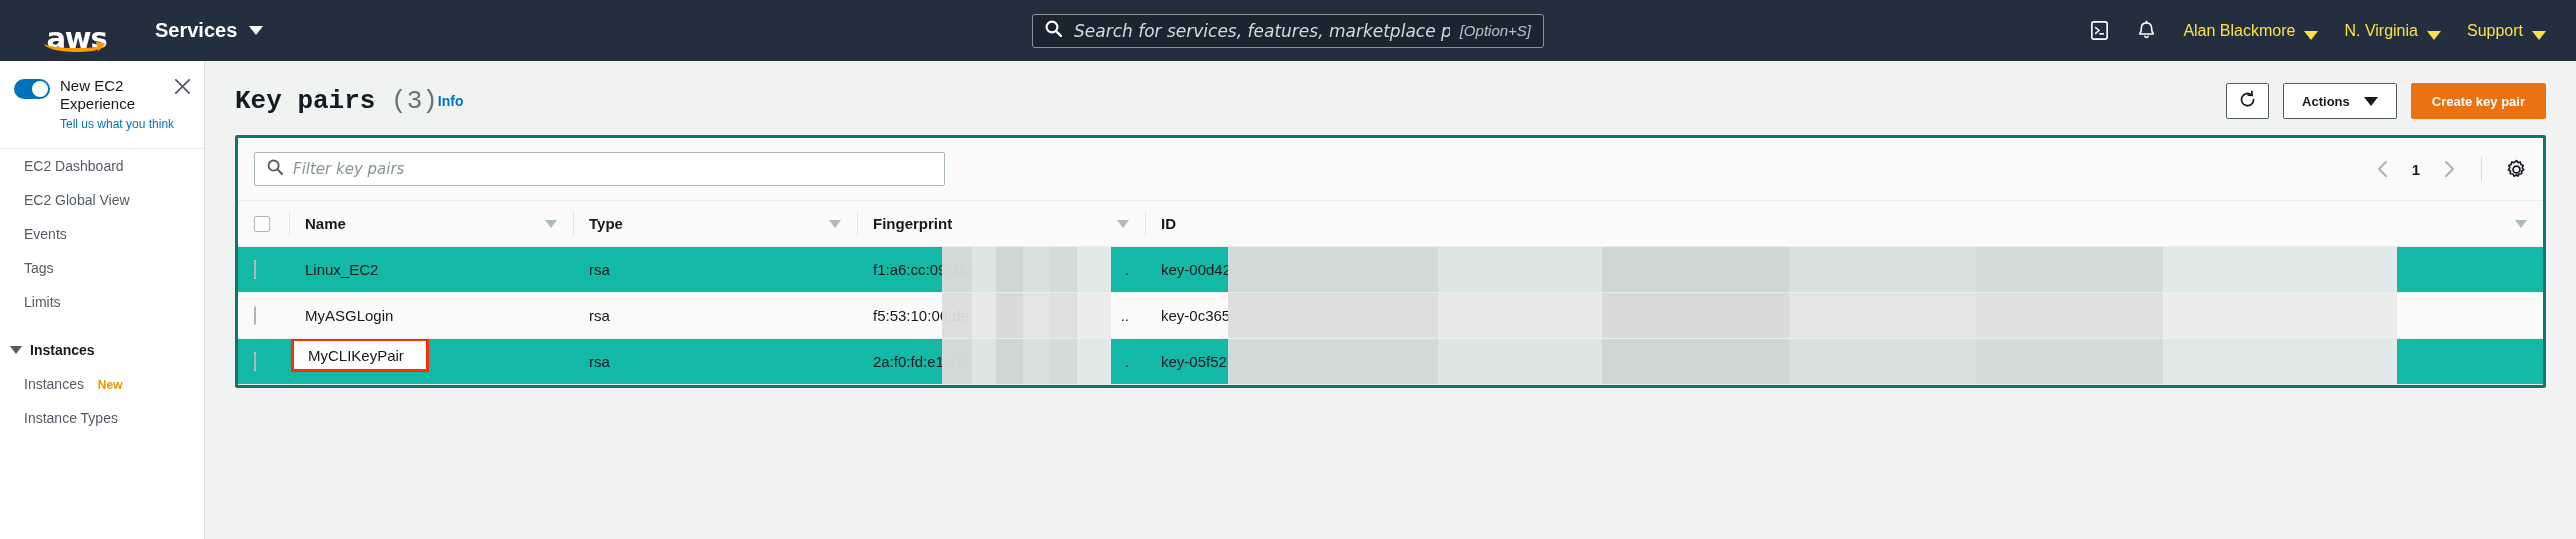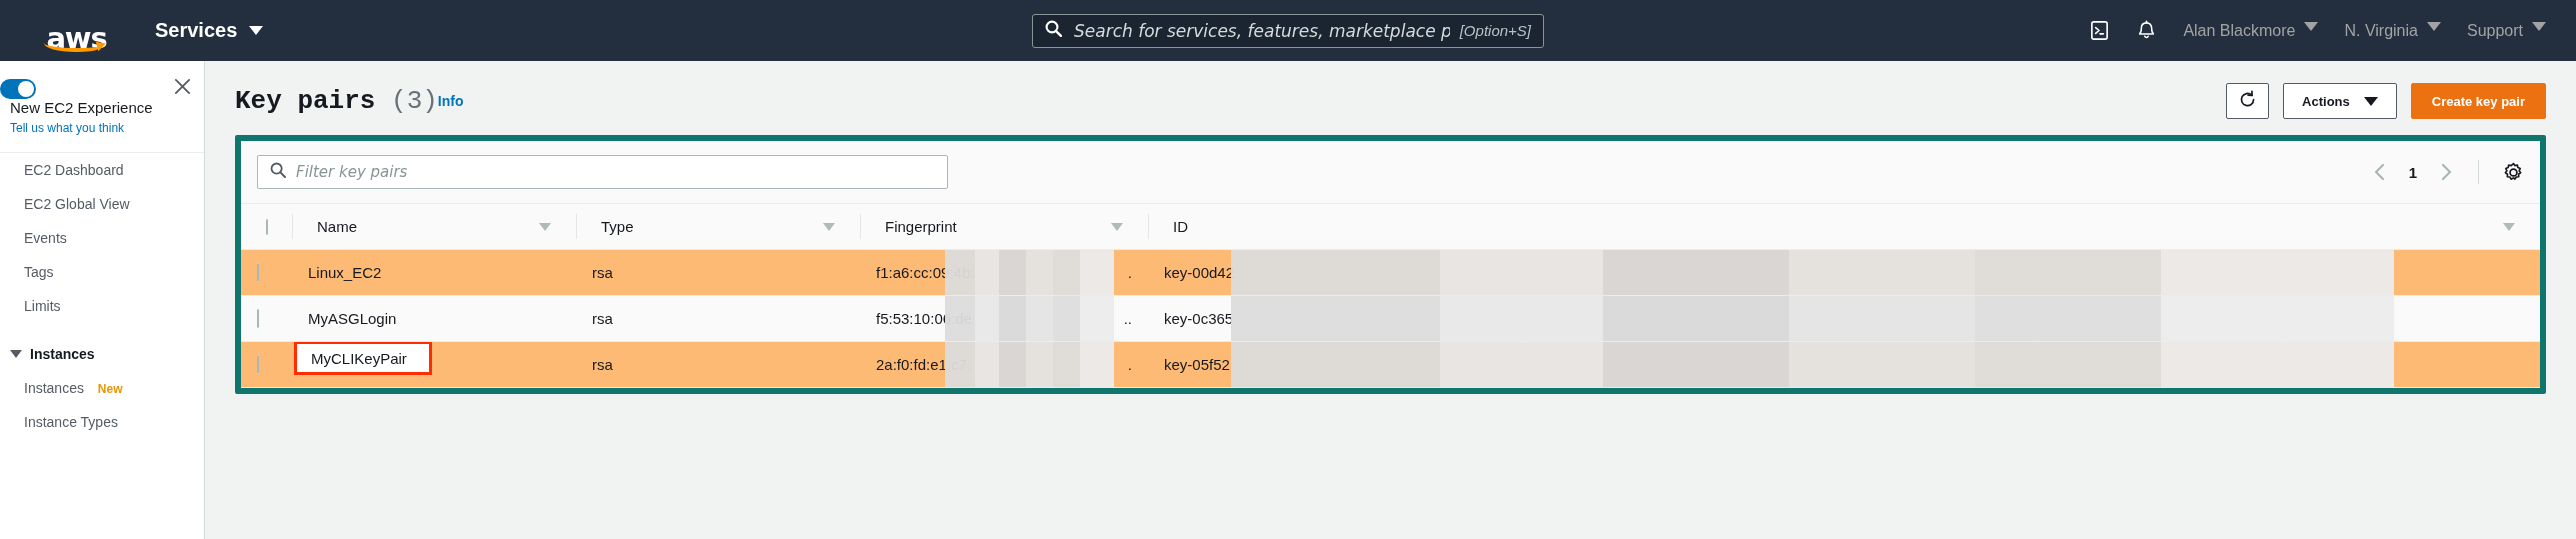--- a/index.html
+++ b/index.html
@@ -97,46 +97,45 @@
   }
   .nav-right {
     margin-left: auto;
     margin-right: 30px;
     display: flex;
     align-items: center;
     gap: 26px;
     color: #ffffff;
   }
   .nav-item {
-    color: #a3a3a3;
+    color: #fde047;
     font-size: 16px;
-    display: flex; align-items: flex-start; gap: 9px;
+    display: flex; align-items: flex-end; gap: 9px;
     cursor: pointer;
     white-space: nowrap;
   }
   .nav-icon { display: flex; align-items: center; cursor: pointer; }
 
   
   .shell { display: flex; height: 478px; }
 
   
   .sidebar {
     width: 205px;
     background: #ffffff;
     border-right: 1px solid #d5dbdb;
     flex-shrink: 0;
     position: relative;
     overflow: hidden;
   }
   .exp-toggle {
     display: flex;
     align-items: flex-start;
-    padding: 16px 12px 12px 0;
-    position: relative;
-    flex-direction: column;
+    padding: 16px 12px 12px 14px;
+    position: relative;
   }
   .switch {
     width: 36px; height: 20px;
     background: #0073bb;
     border-radius: 11px;
     position: relative;
     flex-shrink: 0;
     margin-top: 2px;
     cursor: pointer;
   }
@@ -257,23 +256,23 @@
   .btn-icon { width: 43px; padding: 0; justify-content: center; }
   .btn-primary {
     background: #ec7211;
     border-color: #ec7211;
     color: #ffffff;
     padding: 0 20px;
   }
 
   
   .card {
-    background: #fdba74;
+    background: #14b8a6;
     margin: 0 30px;
-    border: 6px solid #0f766e;
+    border: 3px solid #0f766e;
     border-radius: 2px;
   }
   .card-toolbar {
     display: flex;
     align-items: center;
     padding: 14px 16px;
     background: #fafafa;
     border-bottom: 1px solid #eaeded;
   }
   .filter-input {
@@ -314,23 +313,23 @@
     background: #d5dbdb;
     margin: 0 6px;
   }
   .gear { cursor: pointer; display: flex; }
 
   table { width: 100%; border-collapse: collapse; table-layout: fixed; }
   thead th {
     background: #fafafa;
     text-align: right;
     font-size: 15px;
-    font-weight: 400;
-    color: #16191f;
-    padding: 14px 9px;
+    font-weight: 700;
+    color: #16191f;
+    padding: 14px 0;
     border-bottom: 1px solid #eaeded;
     position: relative;
   }
   .th-inner { display: flex; align-items: center; padding: 0 16px; }
   .sort-tri {
     margin-left: auto;
     width: 0; height: 0;
     border-left: 6px solid transparent;
     border-right: 6px solid transparent;
     border-top: 8px solid #95a5a6;

